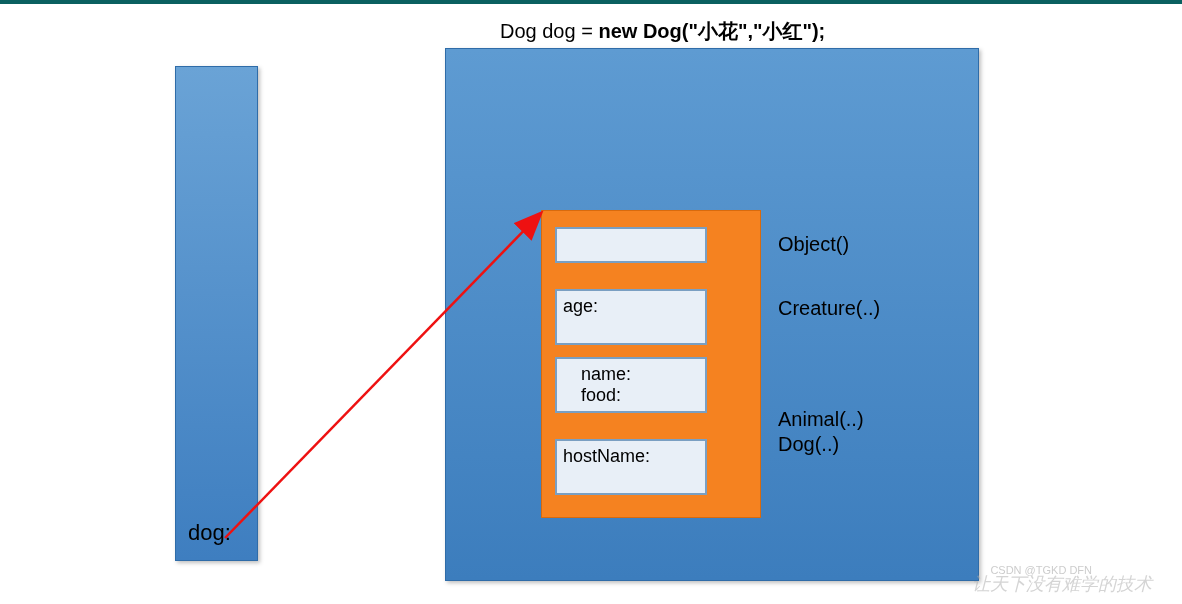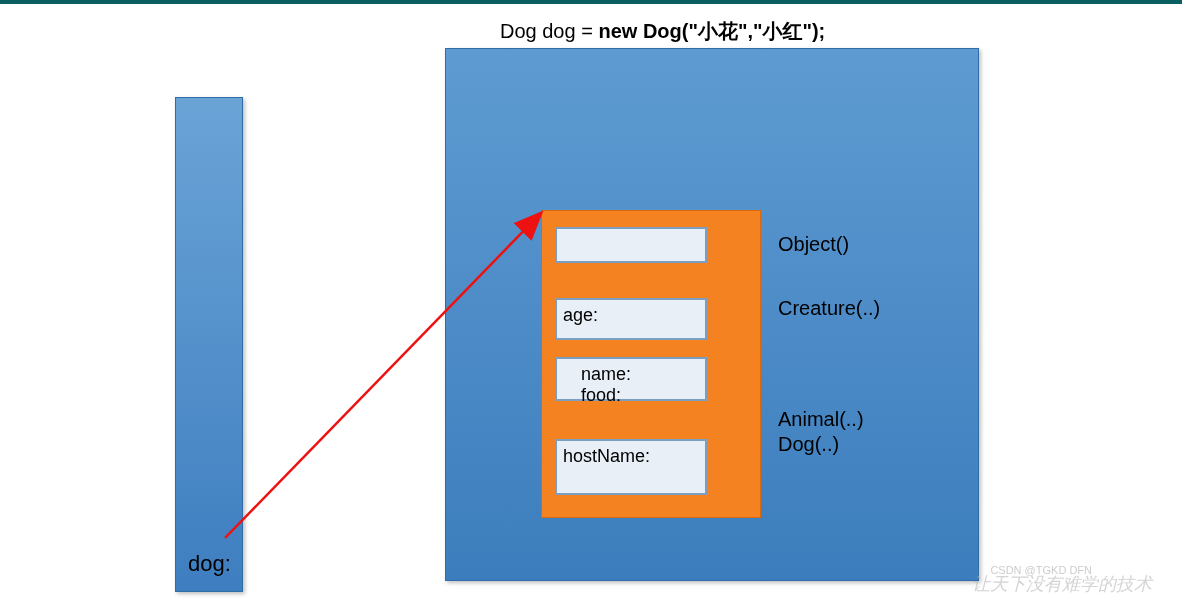--- a/index.html
+++ b/index.html
@@ -17,26 +17,25 @@
     top: 14px;
     left: 500px;
     font-size: 20px;
     color: #000;
   }
   .code-line .bold { font-weight: bold; }
   .stack {
     position: absolute;
     left: 175px;
     top: 62px;
-    width: 68px;
+    width: 83px;
     height: 495px;
     background: linear-gradient(to bottom, #6aa3d6, #3e7ec0);
     border: 1px solid #2f6ca8;
     box-shadow: 2px 2px 4px rgba(0,0,0,0.25);
-    margin-top: 31px;
   }
   .stack-label {
     position: absolute;
     bottom: 14px;
     left: 12px;
     font-size: 22px;
     color: #000;
   }
   .heap {
     position: absolute;
@@ -62,22 +61,22 @@
     left: 13px;
     width: 152px;
     background: #e8eff7;
     border: 2px solid #7a9fc2;
     font-size: 18px;
     color: #000;
     padding: 5px 6px;
     line-height: 1.15;
   }
   .slot.s1 { top: 16px; height: 36px; }
-  .slot.s2 { top: 78px; height: 42px; margin-top: 9px; }
-  .slot.s3 { top: 146px; height: 44px; padding-left: 24px; }
+  .slot.s2 { top: 78px; height: 56px; }
+  .slot.s3 { top: 146px; height: 56px; padding-left: 24px; }
   .slot.s4 { top: 228px; height: 56px; }
   .rlabel {
     position: absolute;
     font-size: 20px;
     color: #000;
   }
   .rlabel.r1 { left: 332px; top: 184px; }
   .rlabel.r2 { left: 332px; top: 248px; }
   .rlabel.r3 { left: 332px; top: 320px; margin-top: 39px; }
   .rlabel.r4 { left: 332px; top: 384px; }

